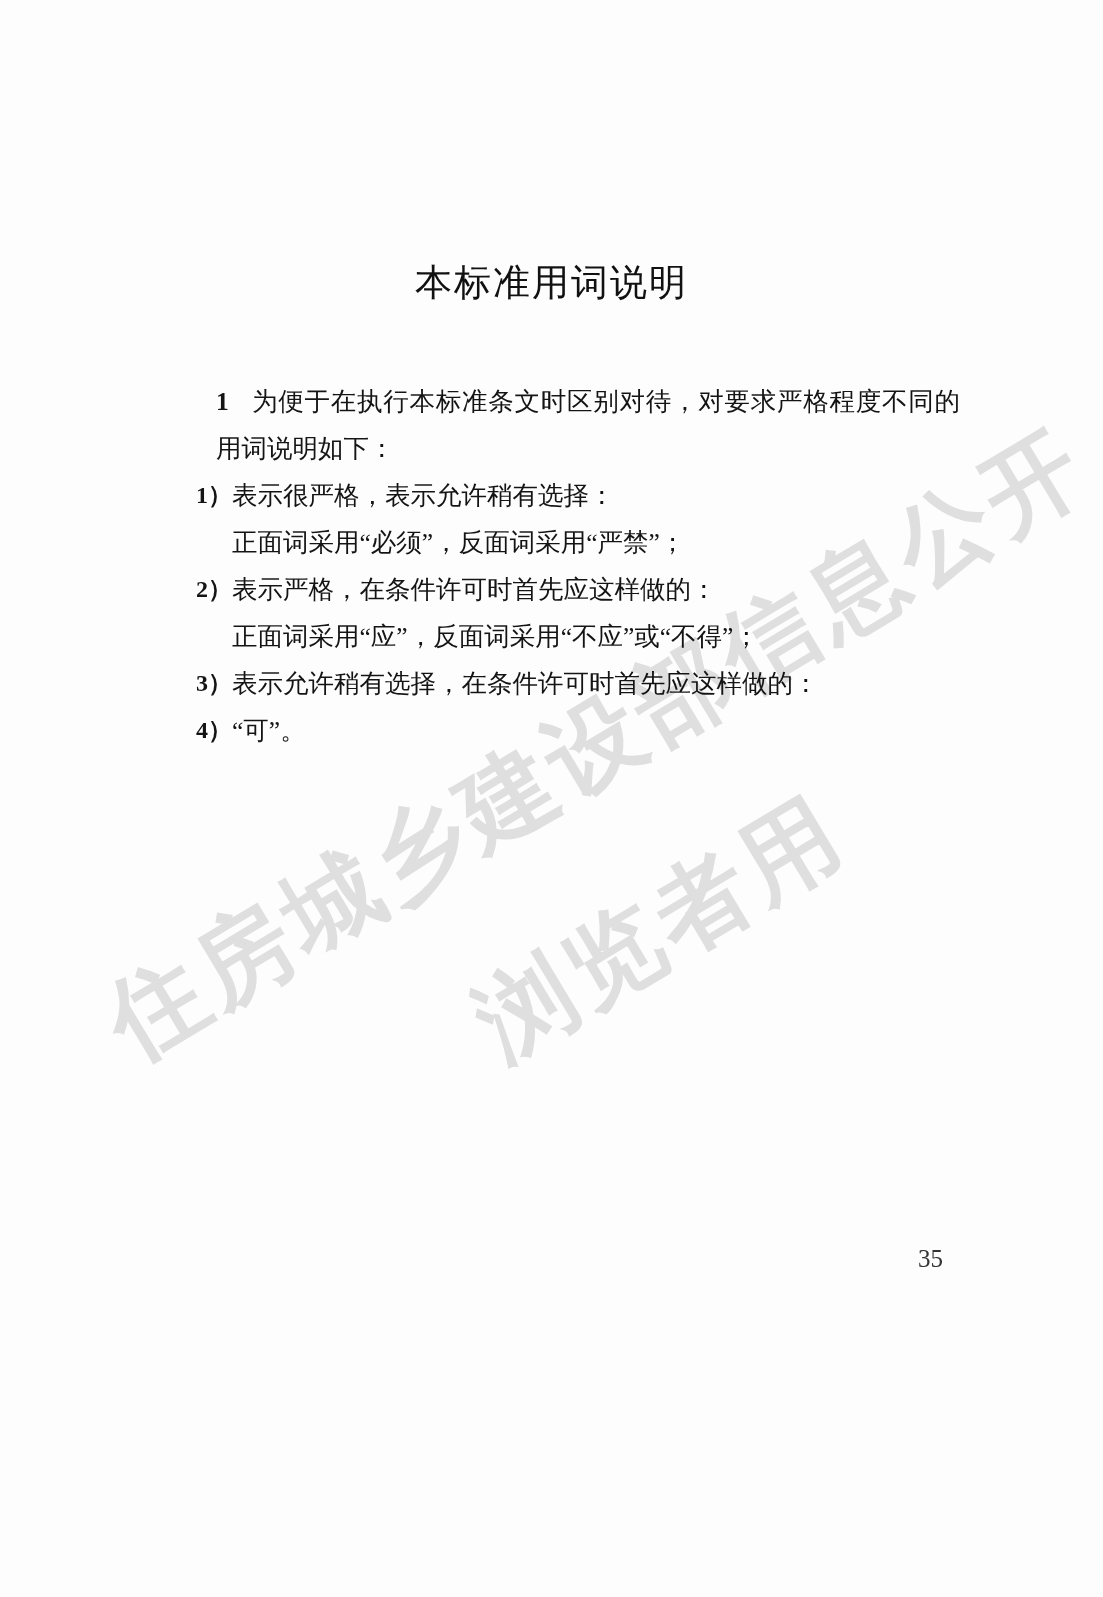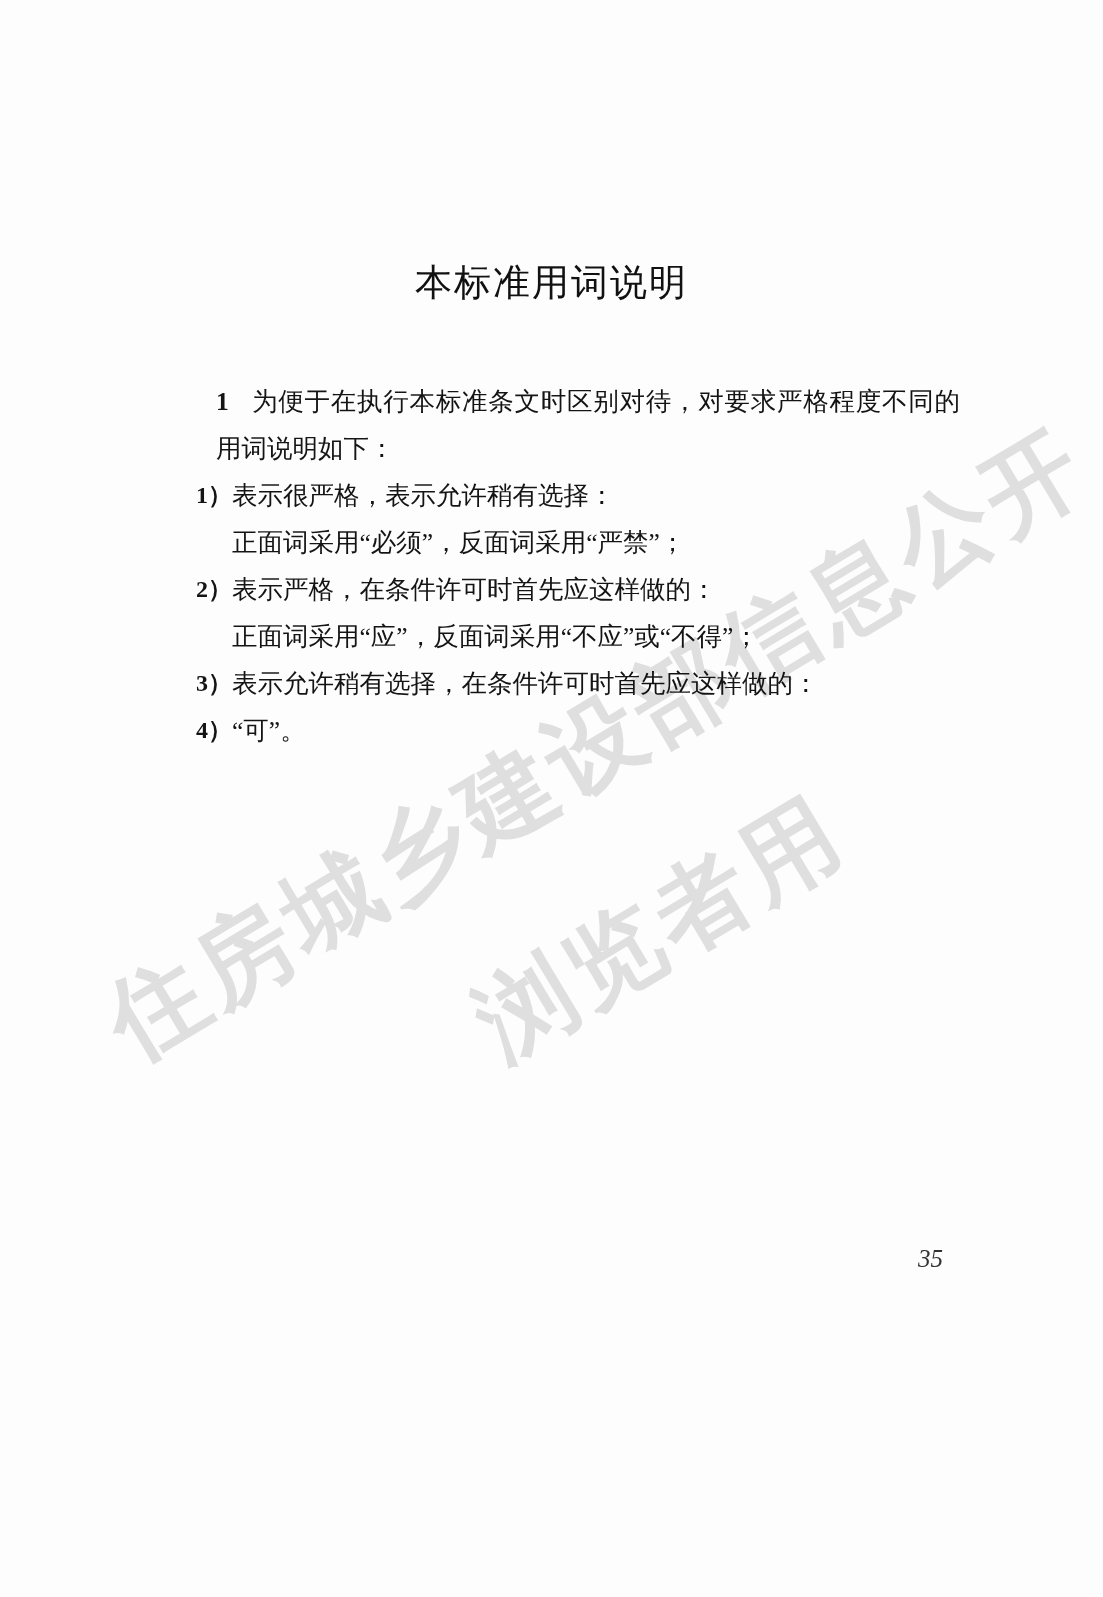--- a/index.html
+++ b/index.html
@@ -148,21 +148,20 @@
     display: block;
     text-align: justify;
     text-justify: inter-ideograph;
   }
 
   .page-number {
     position: absolute;
     right: 160px;
     bottom: 88px;
     font-size: 25px;
-    font-style: italic;
     color: #333;
     font-family: "Liberation Serif", "DejaVu Serif", serif;
   }
 </style>
 </head>
 <body>
 
 <div class="page">
 
   <div class="watermark-layer">

